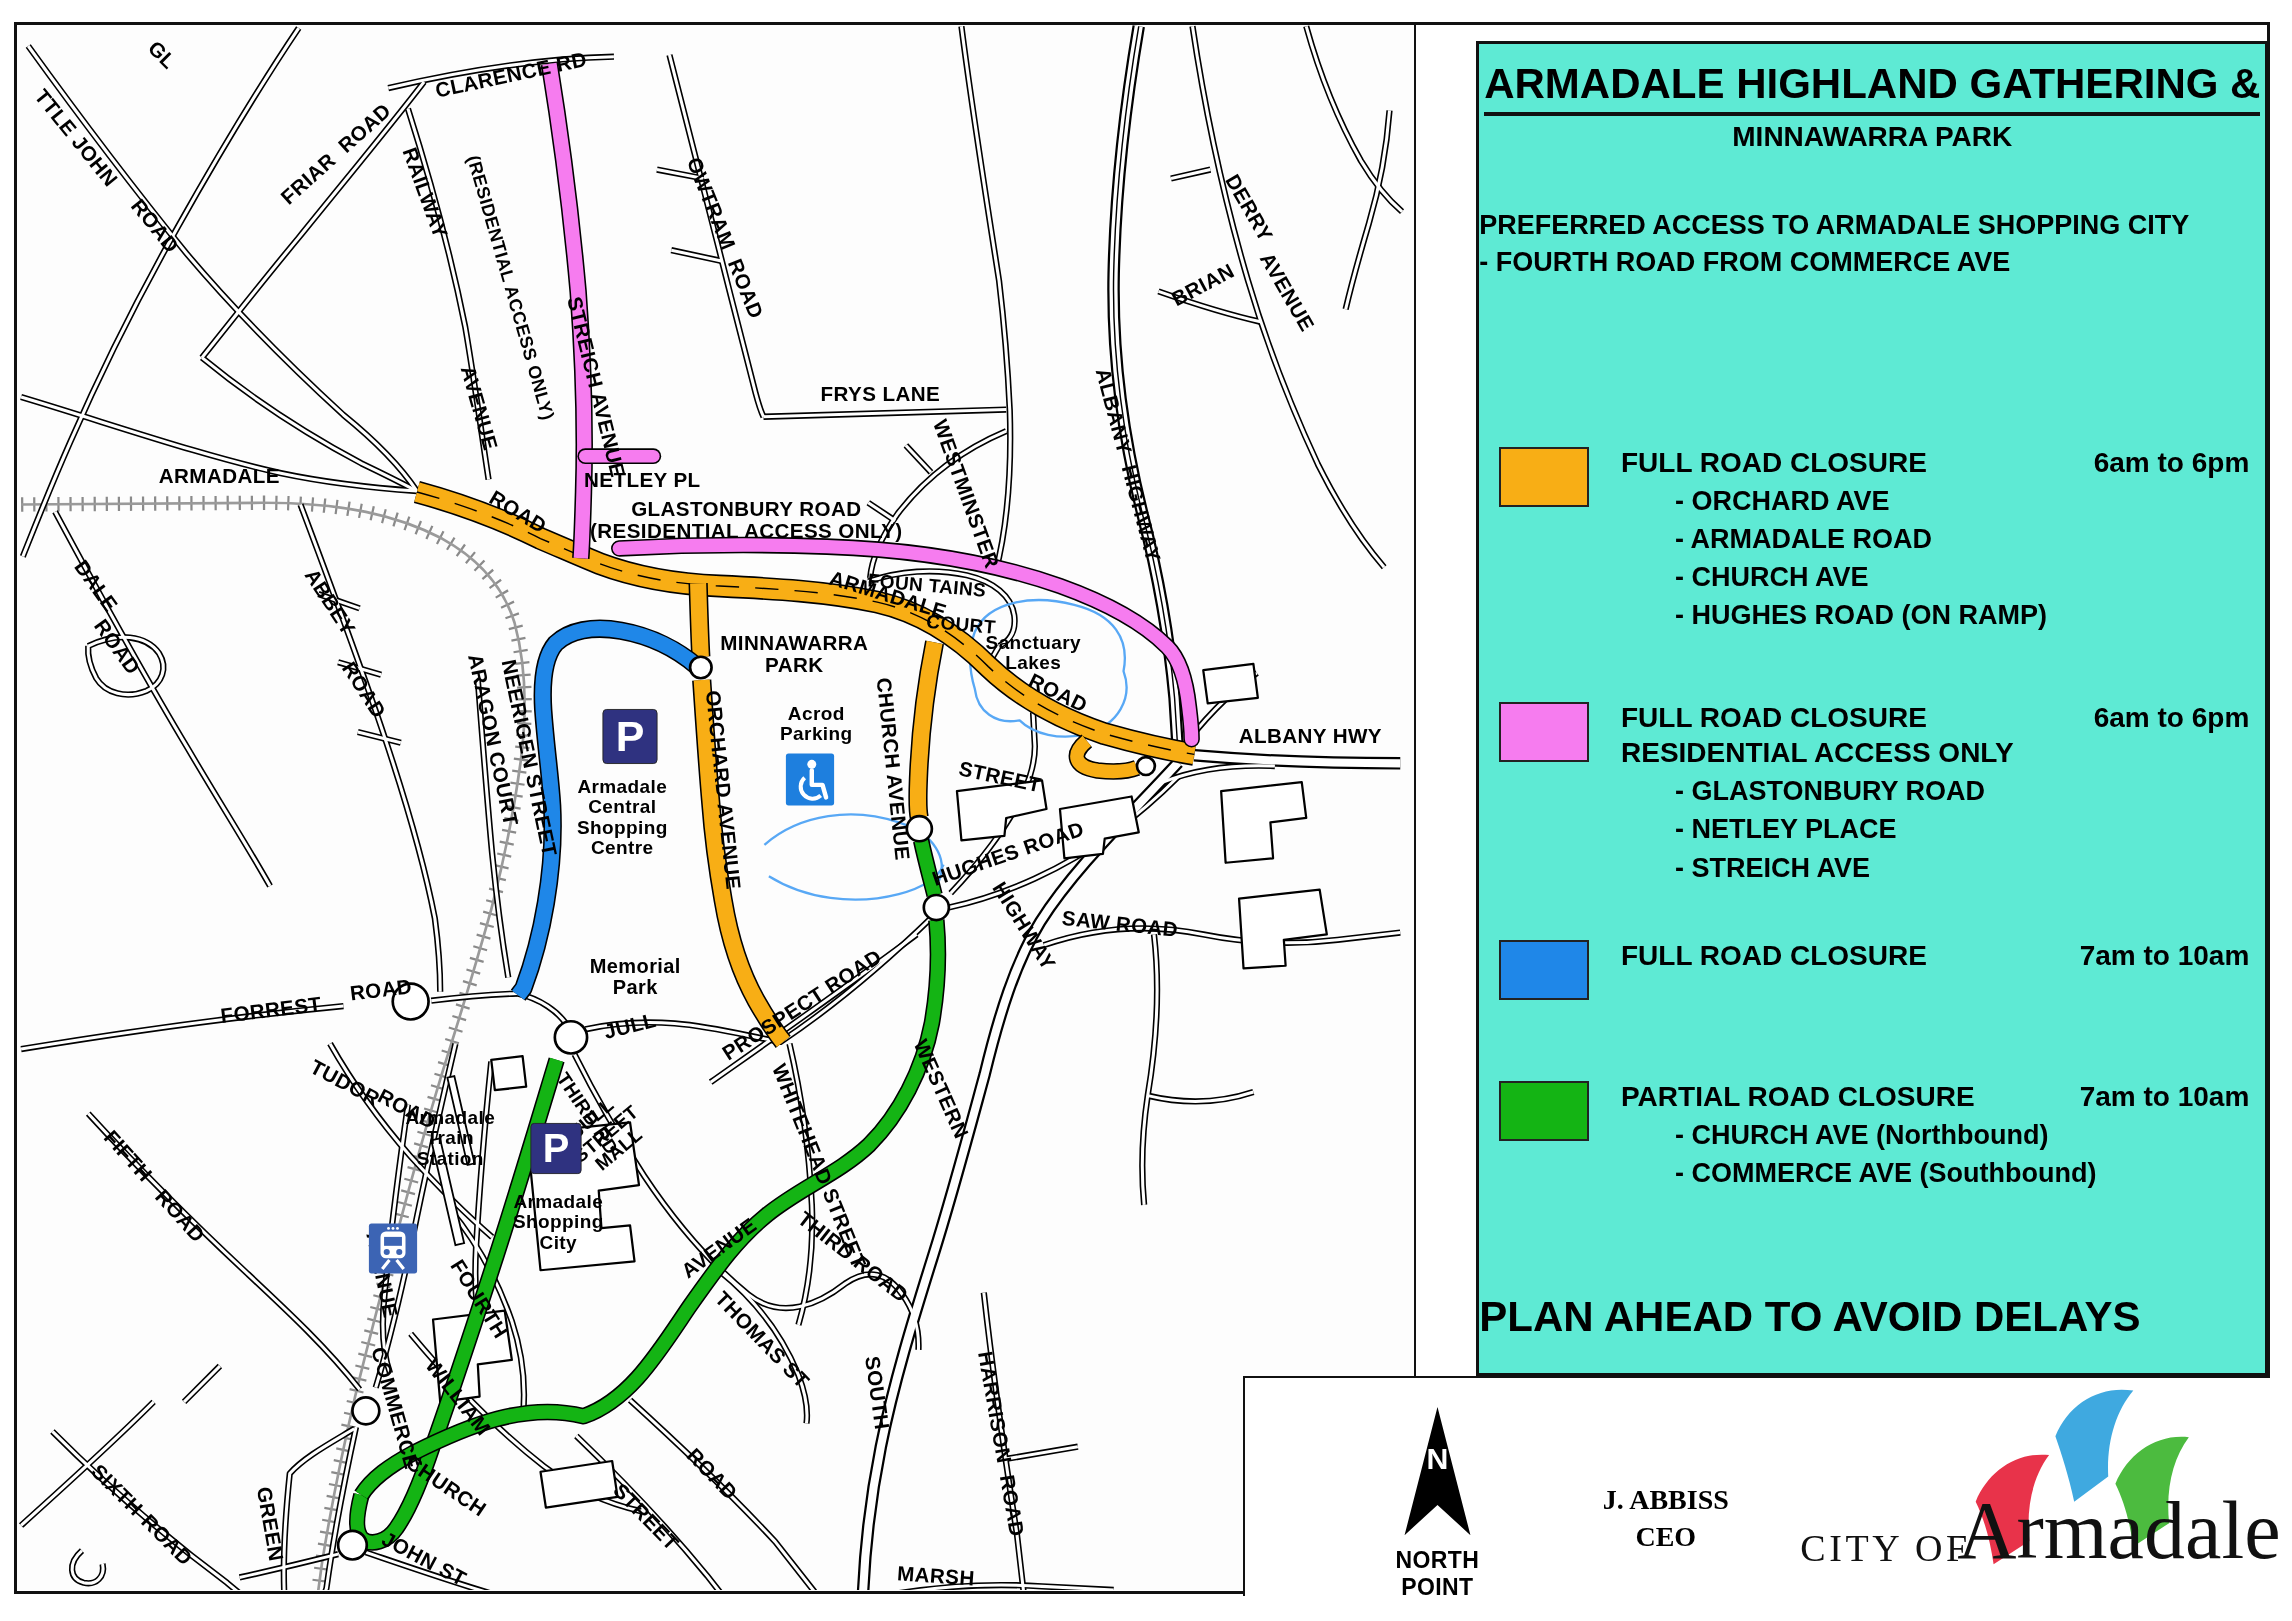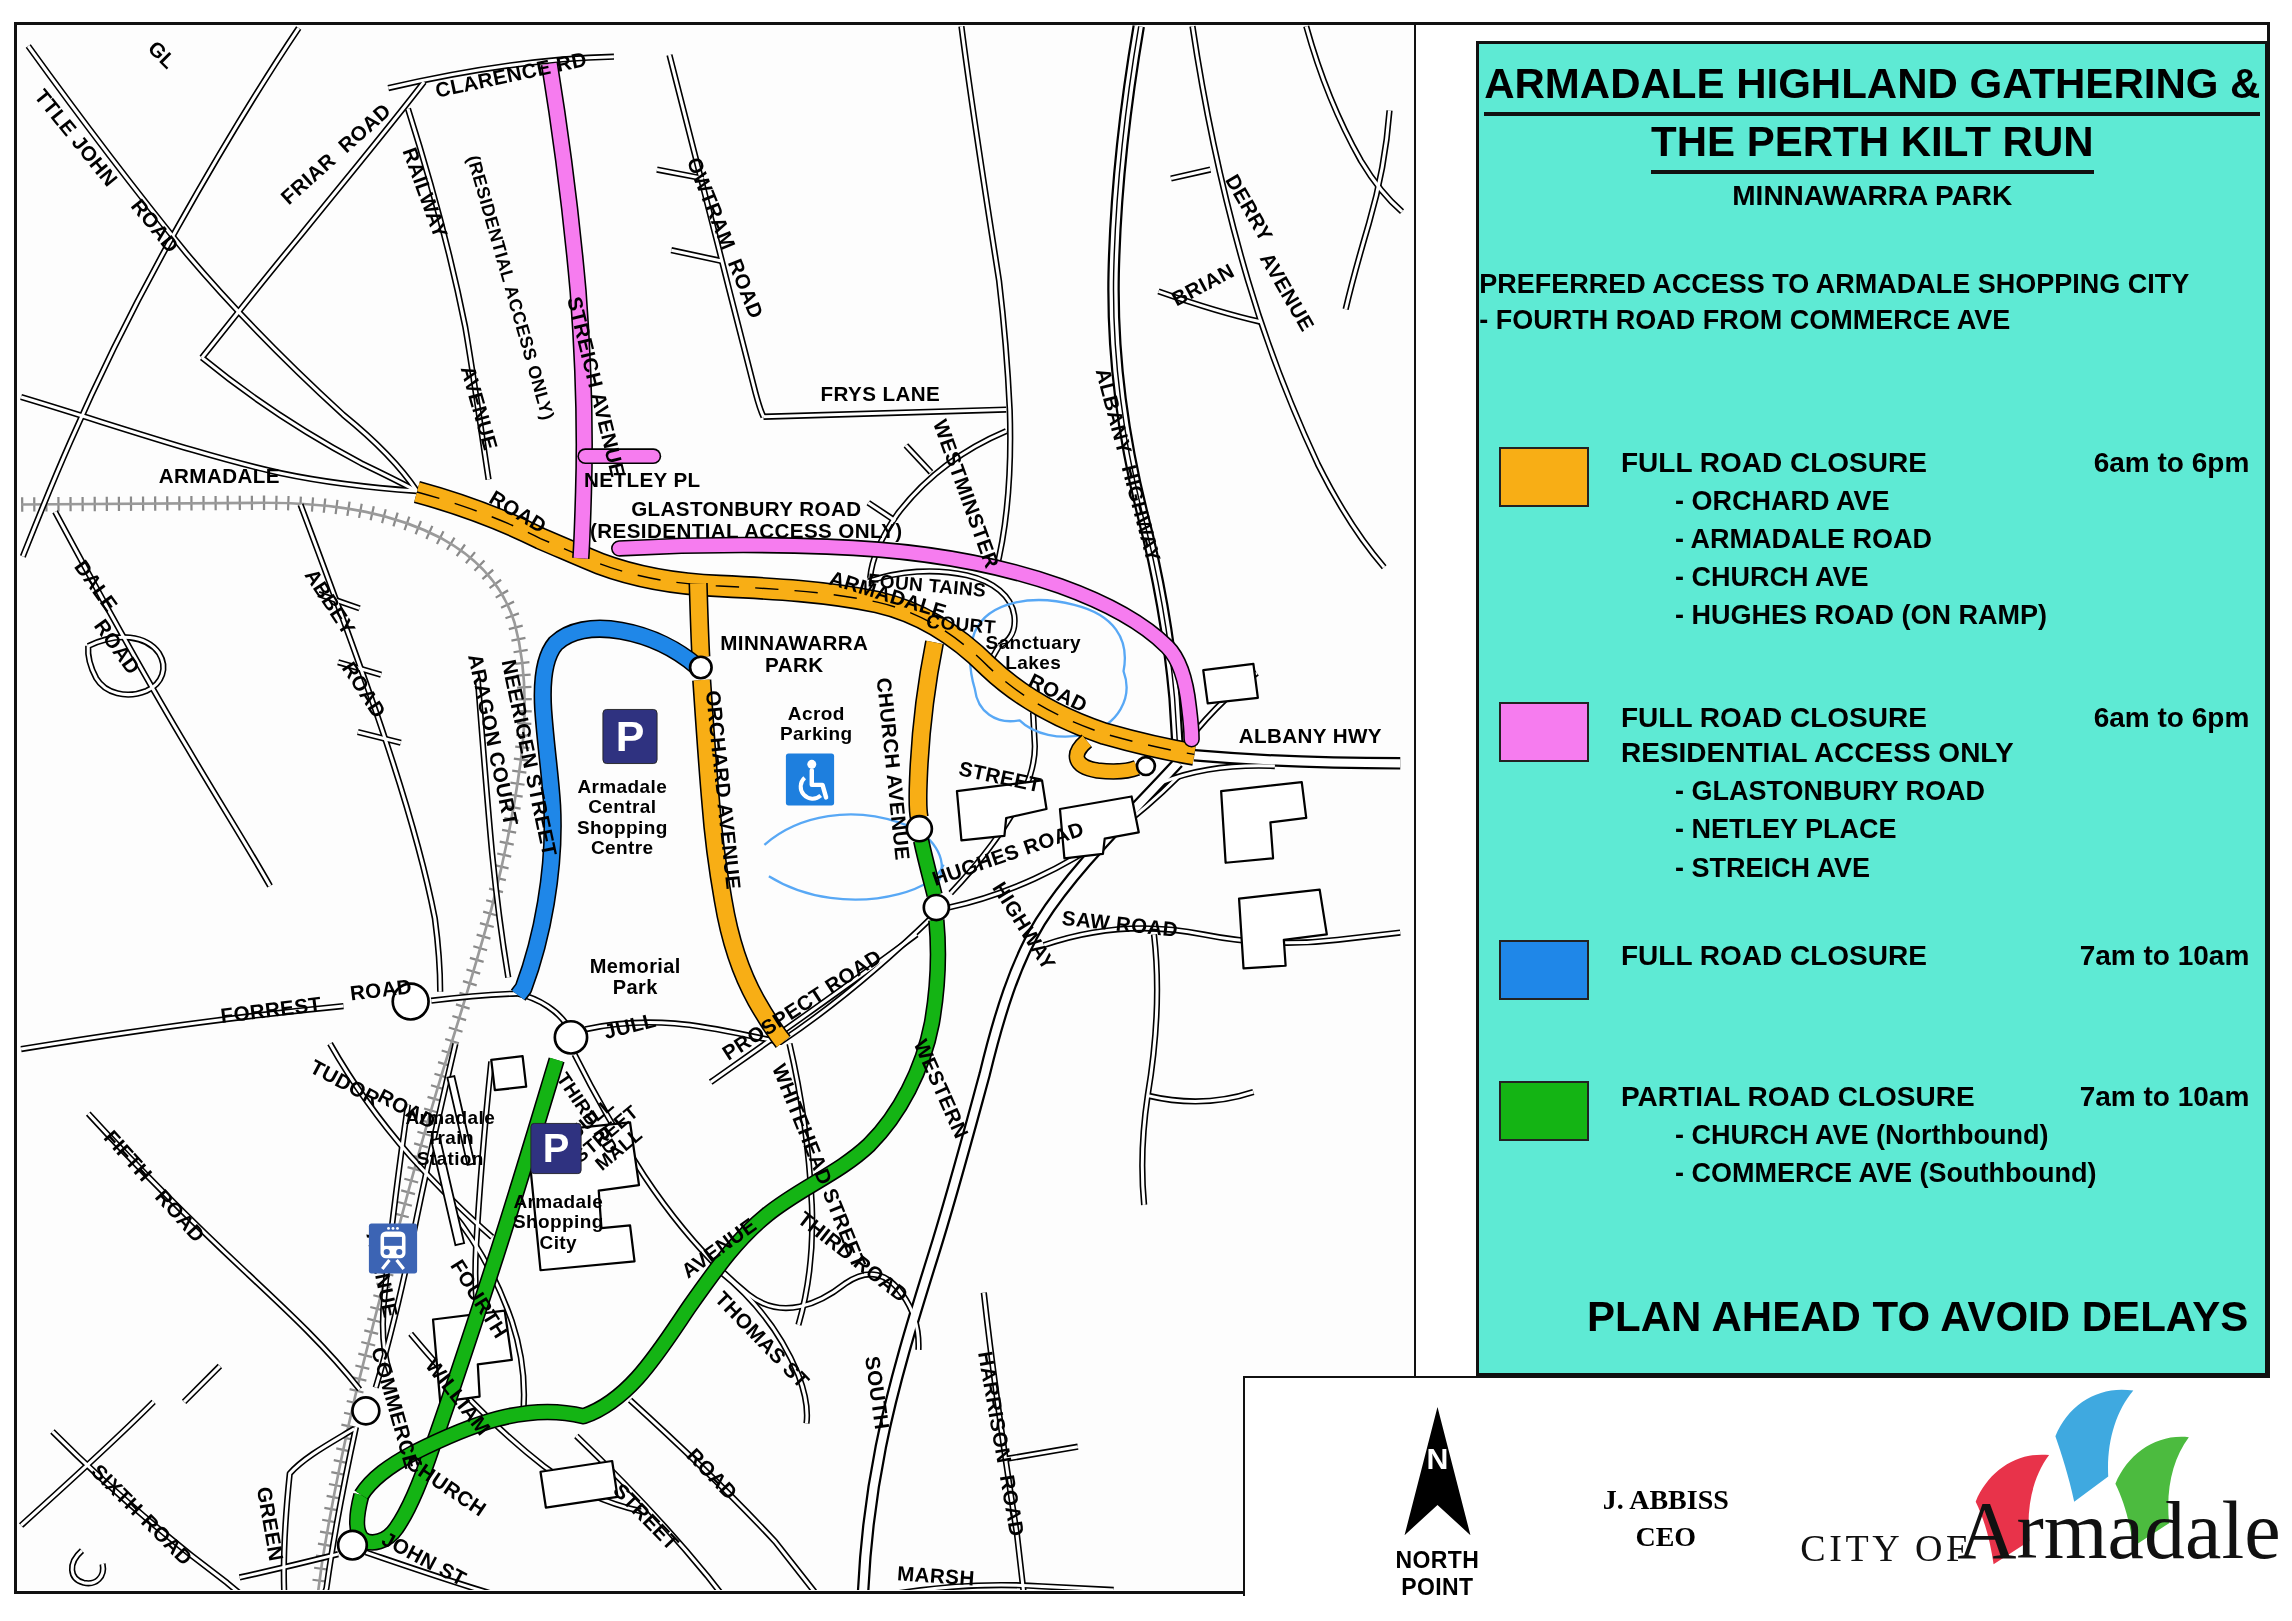--- a/index.html
+++ b/index.html
@@ -14,21 +14,21 @@
   .ptitle span{border-bottom:4.5px solid #111;padding-bottom:1.8px;display:inline-block;}
   #pdate{font-weight:bold;font-size:40px;text-align:center;margin-top:25px;}
   #pvenue{font-weight:bold;font-size:28px;text-align:center;margin-top:5.4px;}
   #ppref{font-weight:bold;font-size:27px;margin-top:54px;line-height:1.35;}
   .lrow{position:absolute;left:19.7px;right:16px;display:flex;}
   .swatch{width:86px;height:56px;border:2.7px solid #222;flex:none;margin-right:32px;}
   .lbody{flex:1;}
   .lhead{display:flex;justify-content:space-between;font-weight:bold;font-size:28px;}
   .lsub{font-weight:bold;font-size:28px;margin-top:3.6px;}
   .lbul{font-weight:bold;font-size:27px;margin-top:7.2px;padding-left:54px;}
-  #plan{position:absolute;left:0;right:17px;text-align:right;font-weight:bold;font-size:42px;}
+  #plan{position:absolute;left:0;right:17px;text-align:left;font-weight:bold;font-size:42px;}
   
   #strip{position:absolute;left:1226px;top:1351px;width:1027px;height:220px;background:#fff;border-top:2.7px solid #111;border-left:2.7px solid #111;box-sizing:border-box;}
   #northpt{position:absolute;left:116px;top:27px;width:152px;text-align:center;}
   #northlabel{font-weight:bold;font-size:23px;margin-top:5.4px;letter-spacing:0.4px;}
   #ceo{position:absolute;left:322px;top:103px;width:197px;text-align:center;font-family:"Liberation Serif",serif;font-weight:bold;font-size:28px;line-height:1.35;}
   #citylogo{position:absolute;left:555px;top:9px;width:466px;height:206px;}
   #cityof{position:absolute;left:0px;top:139px;font-family:"Liberation Serif",serif;font-size:38px;letter-spacing:3.6px;color:#111;}
   #brand{position:absolute;left:157px;top:97px;font-family:"Liberation Serif",serif;font-size:82px;color:#111;}
   .icnbox{position:absolute;transform:translate(-50%,-50%);}
 </style>
@@ -336,21 +336,20 @@
             <circle cx="23" cy="6.5" r="1.6" fill="#fff"></circle>
             <circle cx="28" cy="6.5" r="1.6" fill="#fff"></circle>
             <circle cx="33" cy="6.5" r="1.6" fill="#fff"></circle>
           </svg></div>
       </div>
   </div>
 
   <div id="panel">
     <div style="margin-top:14.3px;" class="ptitle">
       <span>ARMADALE HIGHLAND GATHERING &amp;</span><br>
-      <span>THE PERTH KILT RUN</span>
     </div>
     <div id="pvenue">MINNAWARRA PARK</div>
     <div id="ppref">
       <span>PREFERRED ACCESS TO ARMADALE SHOPPING CITY</span><br>
       <span>- FOURTH ROAD FROM COMMERCE AVE</span>
     </div>
     <div id="legendrows">
         <div class="lrow" style="top: 403px;">
           <div class="swatch" style="background:#F8AE15"></div>
      <div class="lbody">

